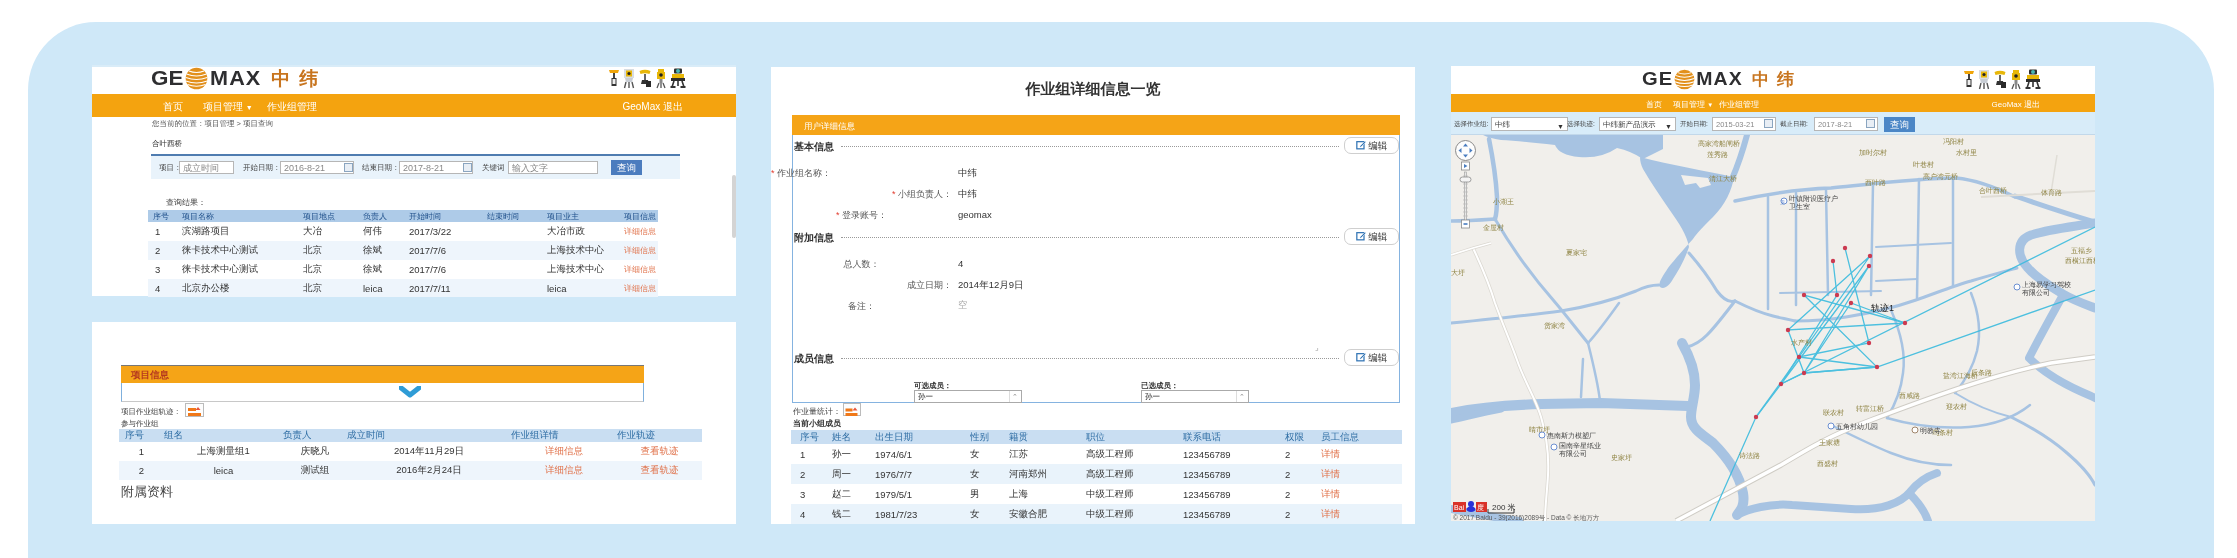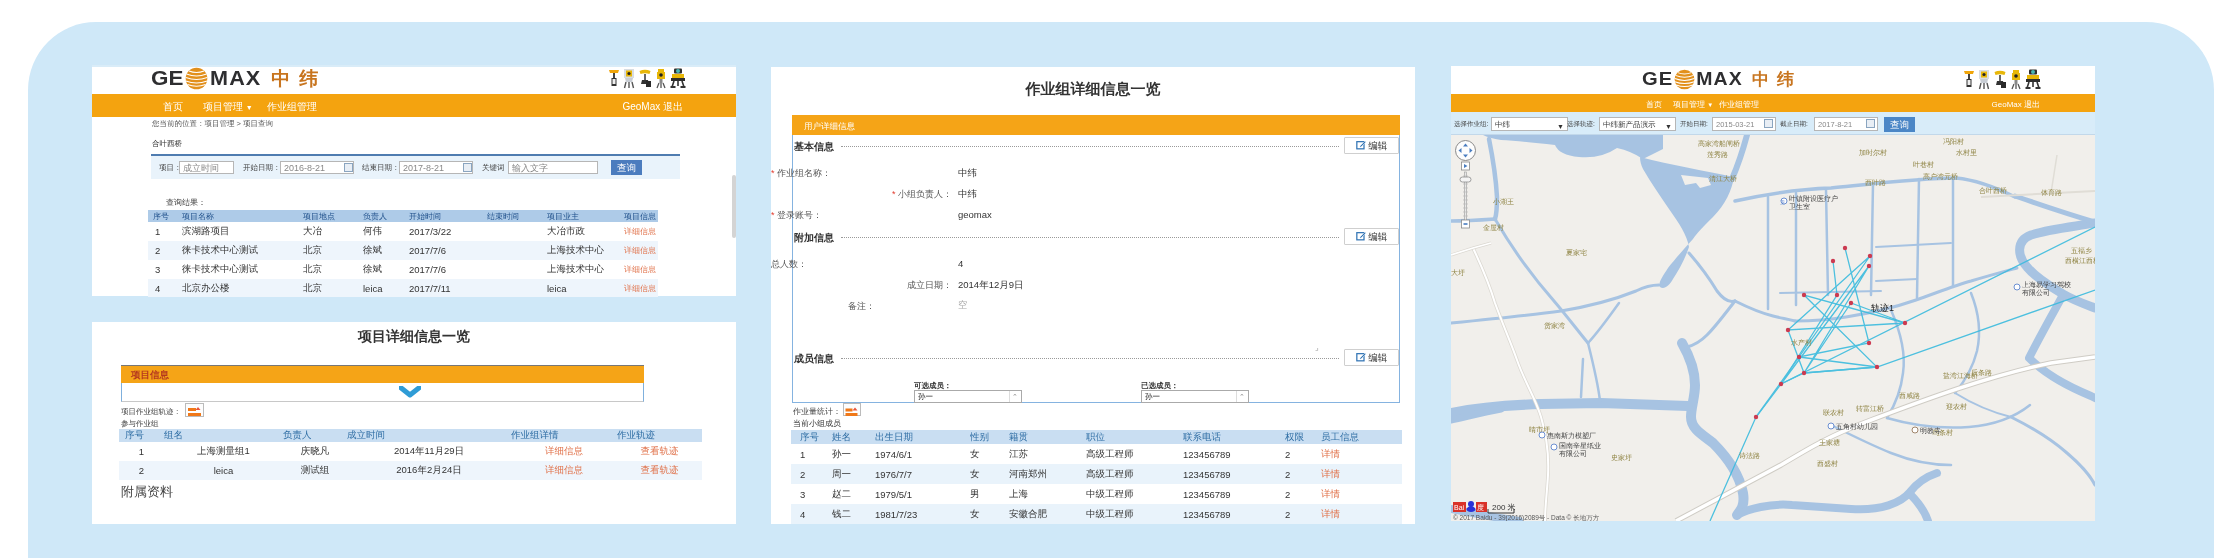--- a/index.html
+++ b/index.html
@@ -10,21 +10,21 @@
 .panel{position:absolute;background:#fff}
 .nav{position:absolute;left:0;right:0;background:#f4a30f;color:#fff}
 .navitem{position:absolute;font-size:10px;color:#fff;white-space:nowrap}
 .hdrlogo{position:absolute;white-space:nowrap;font-weight:bold;color:#2e2e30;letter-spacing:1px}
 .zw{color:#c8751f;font-weight:bold}
 .icons{position:absolute}
 .tbl{position:absolute;border-collapse:collapse;table-layout:fixed;font-size:9.5px;color:#333}
 .tbl td,.tbl th{padding:0;font-weight:normal;overflow:hidden;white-space:nowrap}
 .lnk{color:#e07048}
 .dotline{position:absolute;border-top:1px dotted #9a9a9a;height:0}
-.editbtn{position:absolute;width:55px;height:17px;background:#fff;border:1px solid #cfcfcf;border-radius:1px;font-size:9.5px;color:#333;text-align:center;line-height:15px;white-space:nowrap}
+.editbtn{position:absolute;width:55px;height:17px;background:#fff;border:1px solid #cfcfcf;border-radius:7px;font-size:9.5px;color:#333;text-align:center;line-height:15px;white-space:nowrap}
 .sect{position:absolute;font-size:10px;font-weight:bold;color:#333}
 .inp{position:absolute;background:#fff;border:1px solid #b6b6b6;font-size:9px;color:#888;line-height:12px;padding-left:3px;overflow:hidden;white-space:nowrap}
 .lbl{position:absolute;font-size:9.5px;color:#444;white-space:nowrap}
 .cal{position:absolute;width:9px;height:9px;border:1px solid #8aa5c0;background:#e8eef5}
 .btnblue{position:absolute;background:#4b7cbe;color:#fff;font-size:9.5px;text-align:center}
 </style>
 </head>
 <body>
 <div class="bgblue"></div>
 
@@ -153,21 +153,20 @@
           <td></td>
           <td>leica</td>
           <td class="lnk" style="font-size:8px">详细信息</td>
         </tr>
   </tbody>
     </table>
   <div class="abs" style="left:640px;top:110px;width:4px;height:63px;background:#d4d4d4;border-radius:2px"></div>
 </div>
 
 <div class="panel" id="p2" style="left:92px;top:322px;width:644px;height:202px">
-  <div class="abs" style="left:0;top:6px;width:644px;text-align:center;font-size:14px;font-weight:bold;color:#333">项目详细信息一览</div>
   <div class="abs" style="left:29px;top:43px;width:523px;height:18px;background:#f5a417;border-top:1px solid #777"></div>
   <div class="abs" style="left:39px;top:47px;font-size:9.5px;color:#b5391f;font-weight:bold">项目信息</div>
   <div class="abs" style="left:29px;top:61px;width:523px;height:19px;background:#fff;border-left:1px solid #7fb0dd;border-right:1px solid #7fb0dd;border-bottom:1px solid #c8c8c8"></div>
   <svg class="abs" style="left:307px;top:64px" width="22" height="13" viewBox="0 0 22 13">
       <path d="M1,1 L11,9 L21,1" stroke="#2f9cd6" stroke-width="5" fill="none" stroke-linecap="round" stroke-linejoin="round"></path>
     </svg>
   <div class="abs" style="left:29px;top:85px;font-size:7.5px;color:#444">项目作业组轨迹：</div>
   <div class="abs" style="left:93px;top:81px;width:19px;height:14px;border:1px solid #bbb;background:#fdfdfd">
     <svg width="17" height="12" viewBox="0 0 17 12">
         <rect x="2" y="2" width="8" height="3" fill="#f07818"></rect>
@@ -216,30 +215,30 @@
   <div class="sect" style="left:23px;top:73px">基本信息</div>
   <div class="dotline" style="left:70px;top:79px;width:498px"></div>
   <div class="editbtn" style="left:573px;top:70px"><svg width="10" height="10" viewBox="0 0 12 12" style="vertical-align:-1px">
         <rect x="1" y="2" width="8.6" height="8.6" fill="none" stroke="#3275b5" stroke-width="1.5"></rect>
         <path d="M4.5,7.5 L10.8,1.2 L12,2.4 L5.7,8.7 Z" fill="#3275b5" stroke="#fff" stroke-width="0.6"></path>
       </svg> 编辑</div>
   <div class="abs" style="left:0;top:100px;width:181px;text-align:left;font-size:9px;color:#555"><span style="color:#e23b2e">*</span> 作业组名称：</div>
   <div class="abs" style="left:187px;top:100px;font-size:9.5px;color:#333">中纬</div>
   <div class="abs" style="left:0;top:121px;width:181px;text-align:right;font-size:9px;color:#555"><span style="color:#e23b2e">*</span> 小组负责人：</div>
   <div class="abs" style="left:187px;top:121px;font-size:9.5px;color:#333">中纬</div>
-  <div class="abs" style="left:0;top:142px;width:181px;text-align:left;font-size:9px;color:#555"><span style="color:#e23b2e">*</span> 登录账号：</div>
+  <div class="abs" style="left:0;top:142px;width:181px;text-align:center;font-size:9px;color:#555"><span style="color:#e23b2e">*</span> 登录账号：</div>
   <div class="abs" style="left:187px;top:142px;font-size:9.5px;color:#333">geomax</div>
 
   <div class="sect" style="left:23px;top:164px">附加信息</div>
   <div class="dotline" style="left:70px;top:170px;width:498px"></div>
   <div class="editbtn" style="left:573px;top:161px"><svg width="10" height="10" viewBox="0 0 12 12" style="vertical-align:-1px">
         <rect x="1" y="2" width="8.6" height="8.6" fill="none" stroke="#3275b5" stroke-width="1.5"></rect>
         <path d="M4.5,7.5 L10.8,1.2 L12,2.4 L5.7,8.7 Z" fill="#3275b5" stroke="#fff" stroke-width="0.6"></path>
       </svg> 编辑</div>
-  <div class="abs" style="left:0;top:191px;width:181px;text-align:left;font-size:9px;color:#555">总人数：</div>
+  <div class="abs" style="left:0;top:191px;width:181px;text-align:center;font-size:9px;color:#555">总人数：</div>
   <div class="abs" style="left:187px;top:191px;font-size:9.5px;color:#333">4</div>
   <div class="abs" style="left:0;top:212px;width:181px;text-align:right;font-size:9px;color:#555">成立日期：</div>
   <div class="abs" style="left:187px;top:212px;font-size:9.5px;color:#333">2014年12月9日</div>
   <div class="abs" style="left:0;top:233px;width:181px;text-align:center;font-size:9px;color:#555">备注：</div>
   <div class="abs" style="left:187px;top:232px;font-size:9.5px;color:#aaa">空</div>
   <div class="abs" style="left:544px;top:276px;font-size:8px;color:#999">⌟</div>
 
   <div class="sect" style="left:23px;top:285px">成员信息</div>
   <div class="dotline" style="left:70px;top:291px;width:498px"></div>
   <div class="editbtn" style="left:573px;top:282px"><svg width="10" height="10" viewBox="0 0 12 12" style="vertical-align:-1px">
@@ -252,21 +251,21 @@
   <div class="abs" style="left:370px;top:323px;width:108px;height:13px;border:1px solid #aaa;background:#fff;font-size:7.5px;color:#333;line-height:12px;padding-left:3px">孙一<span style="position:absolute;right:1px;top:0;width:11px;height:11px;color:#888;font-size:7px;text-align:center;border-left:1px solid #ddd">⌃</span></div>
 
   <div class="abs" style="left:22px;top:339px;font-size:8px;color:#444">作业量统计：</div>
   <div class="abs" style="left:72px;top:336px;width:18px;height:13px;border:1px solid #bbb;background:#fdfdfd">
     <svg width="16" height="11" viewBox="0 0 16 11">
         <rect x="1.5" y="1.5" width="7" height="3" fill="#f07818"></rect>
         <rect x="1.5" y="6" width="12" height="3" fill="#f07818"></rect>
         <path d="M11,0.5 L13.5,3.5 L8.5,3.5 Z" fill="#e8543a"></path>
       </svg>
   </div>
-  <div class="abs" style="left:22px;top:351px;font-size:8px;font-weight:normal;color:#333">当前小组成员</div>
+  <div class="abs" style="left:22px;top:351px;font-size:8px;font-weight:bold;color:#333">当前小组成员</div>
   <table class="tbl" style="left:20px;top:363px;width:611px">
     <tbody>
         <tr style="height:14px;background:#c9def2;color:#2e6da4">
       <td style="width:41px;padding-left:9px">序号</td>
           <td style="width:43px">姓名</td>
           <td style="width:95px">出生日期</td>
           <td style="width:39px">性别</td>
           <td style="width:77px">籍贯</td>
           <td style="width:97px">职位</td>
           <td style="width:102px">联系电话</td>

